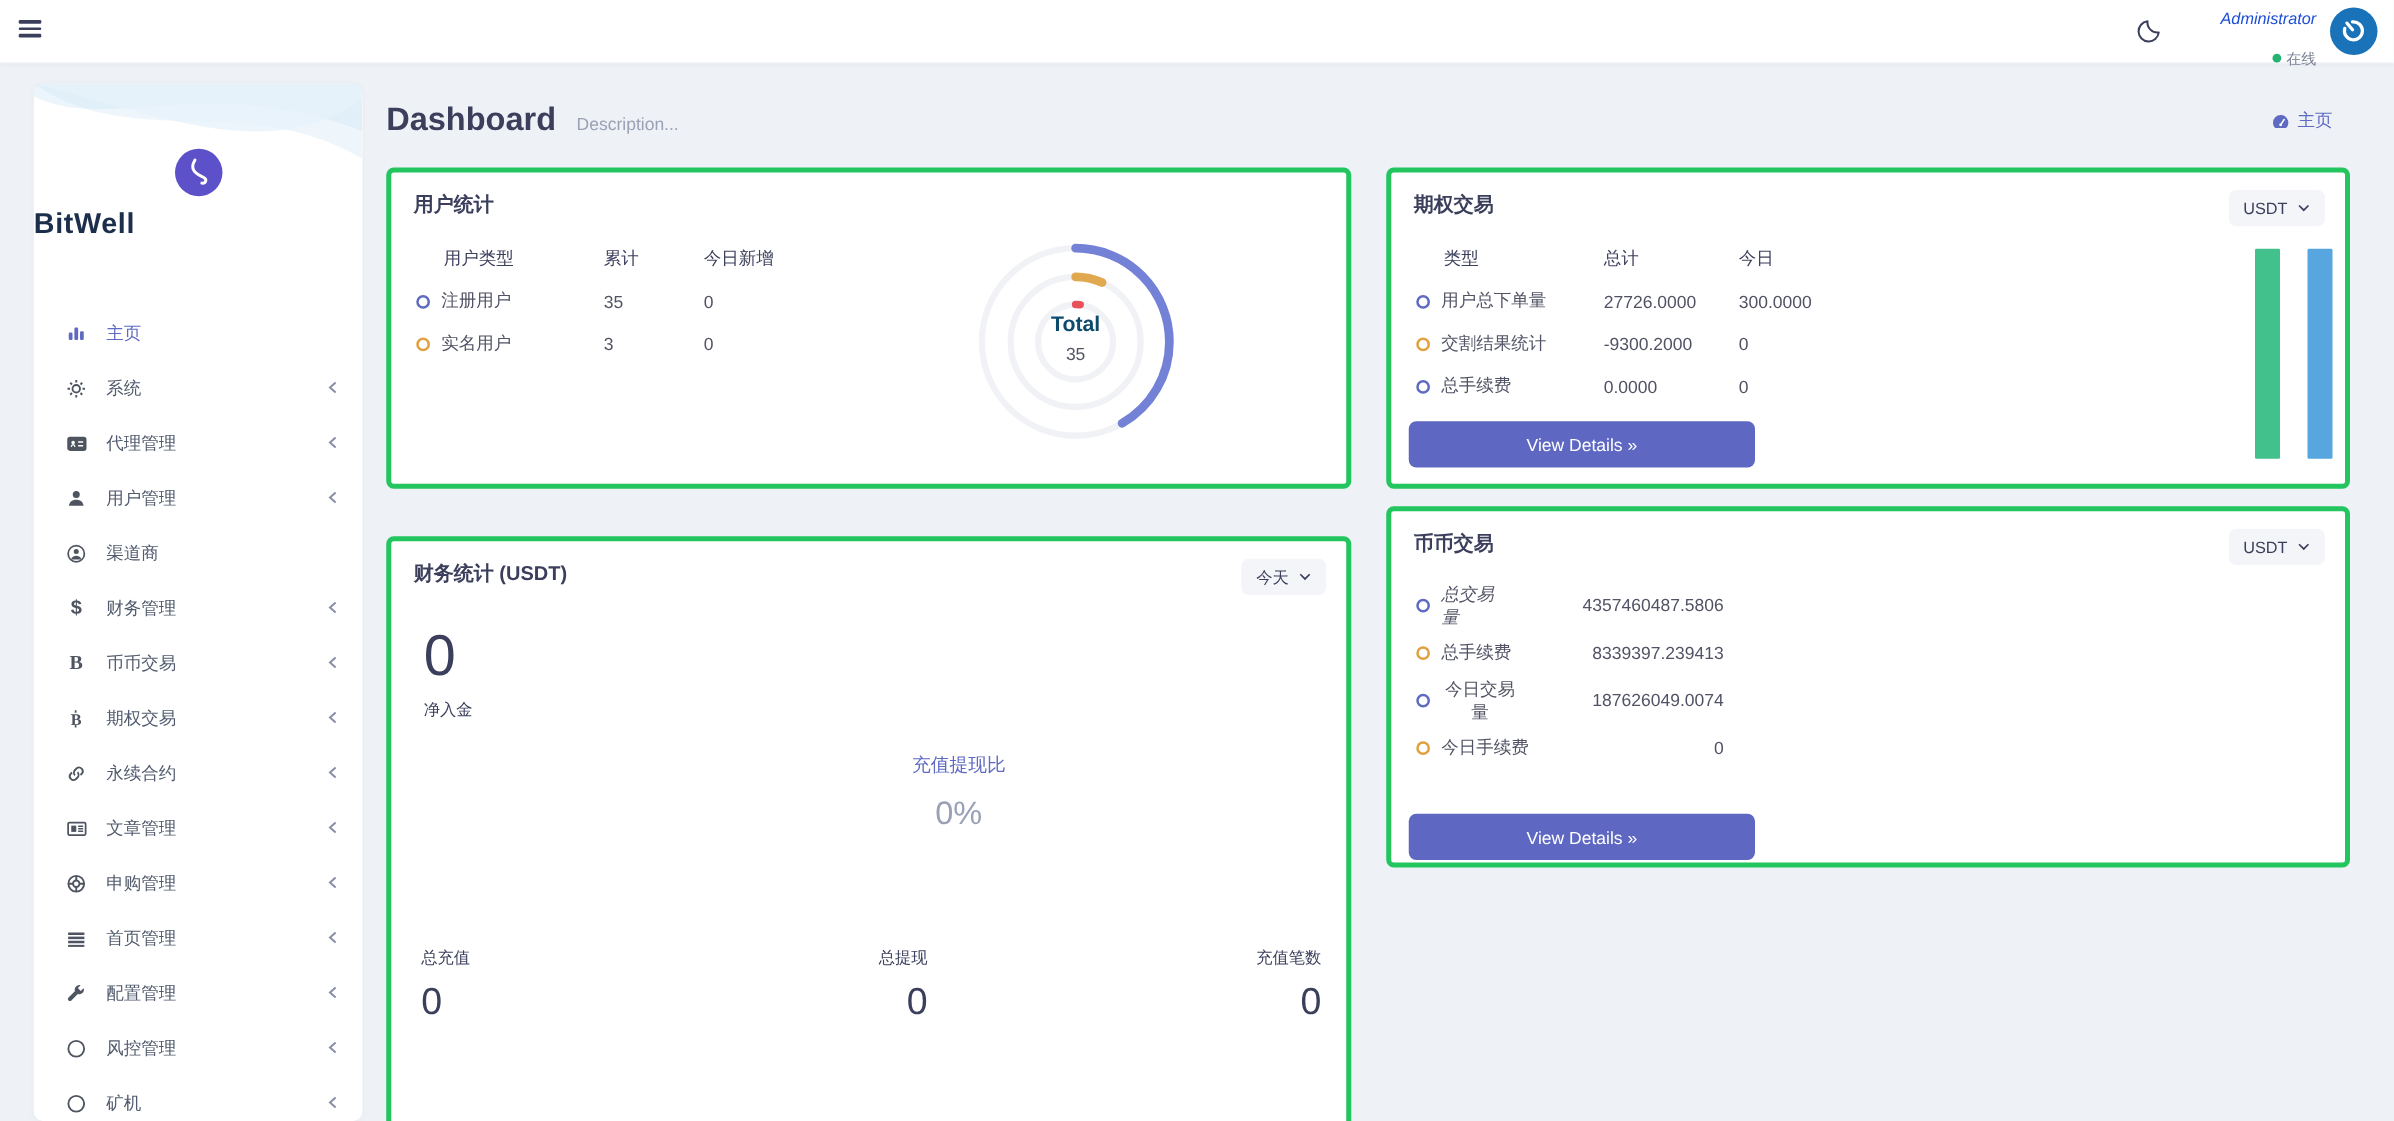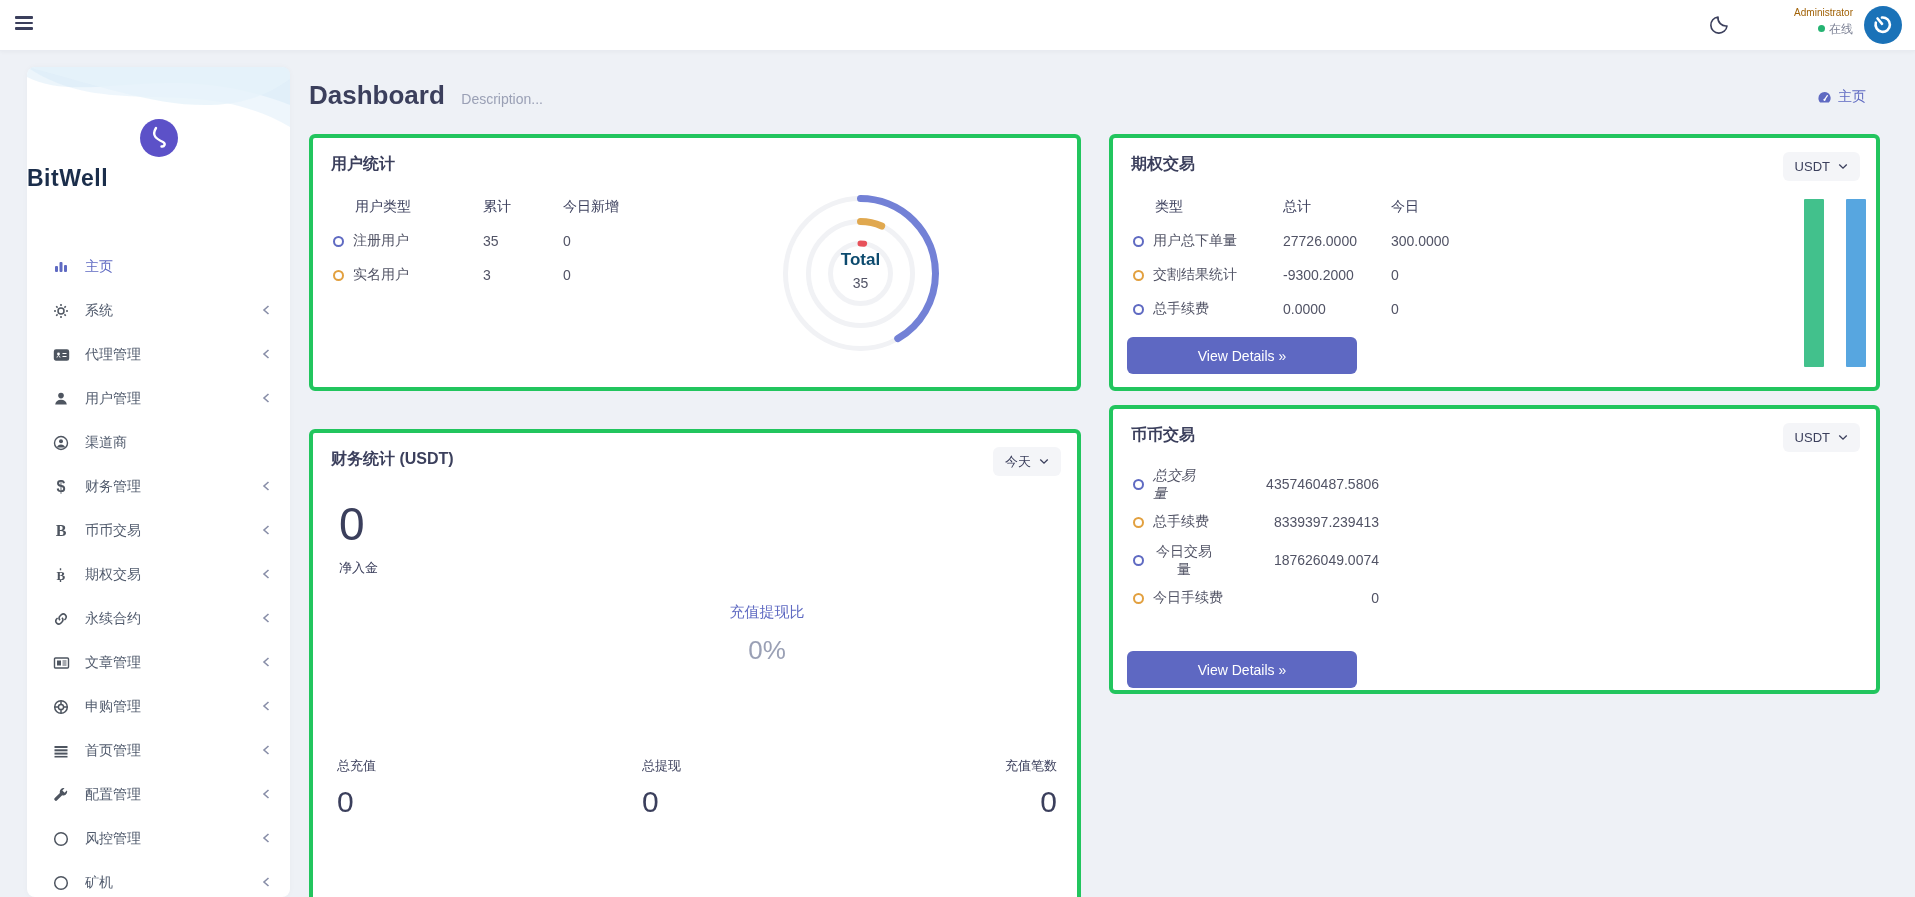--- a/index.html
+++ b/index.html
@@ -6,22 +6,22 @@
   html,body { width:1915px; height:897px; overflow:hidden;
     font-family:"Liberation Sans", sans-serif; background:#eef1f6; color:#3b3f5c; }
 
   
   .topbar { position:absolute; left:0; top:0; width:1915px; height:51px; background:#fff;
     border-bottom:1px solid #e8ebf1; box-shadow:0 1px 4px rgba(0,0,0,.04); z-index:10; }
   .burger { position:absolute; left:15px; top:16px; width:18px; height:18px; cursor:pointer; }
   .burger span { display:block; height:2.5px; background:#3b3f5c; margin-bottom:3px; border-radius:1px; }
   .moon { position:absolute; right:184px; top:13px; width:24px; height:24px; color:#3b3f5c; cursor:pointer; }
   .userblock { position:absolute; right:62px; top:7px; text-align:right; cursor:pointer; }
-  .username { font-size:10px; color:#a16207; }
-  .userstatus { font-size:12px; color:#7a7f93; margin-top:3px; }
+  .username { font-size:13px; color:#1d4ed8;font-style:italic; }
+  .userstatus { font-size:12px; color:#7a7f93; margin-top:17px; }
   .dot { display:inline-block; width:7px; height:7px; border-radius:50%; background:#25b372; margin-right:4px; vertical-align:1px; }
   .avatar { position:absolute; right:13px; top:6px; width:38px; height:38px; border-radius:50%;
     background:#1a72b8; display:flex; align-items:center; justify-content:center; cursor:pointer; }
 
   
   .sidebar { position:absolute; left:27px; top:67px; width:263px; height:830px; background:#fff;
     border-radius:8px; box-shadow:0 0 6px rgba(0,0,0,.03); overflow:hidden; }
   .side-waves { position:absolute; left:0; top:0; width:263px; height:96px; overflow:hidden; }
   .nav { position:absolute; left:0; top:178px; width:263px; }
   .logo-wrap { position:absolute; left:0; top:52px; width:263px; }
@@ -65,41 +65,41 @@
   .ring { width:11px; height:11px; border-radius:50%; border:2px solid #5f6ac2; flex:0 0 auto; }
   .ring.orange { border-color:#e2a03f; }
 
   
   .donut { position:absolute; left:460px; top:48px; width:175px; height:175px; }
   .donut-center { position:absolute; left:0; top:64px; width:175px; text-align:center; }
   .donut-center .t { font-size:17px; font-weight:700; color:#0c4a6e; }
   .donut-center .v { font-size:14px; color:#515365; margin-top:5px; }
 
   
-  .view-btn { position:absolute; left:14px; width:230px; height:37px; background:#5e68c2; color:#fff;
+  .view-btn { position:absolute; left:14px; width:277px; height:37px; background:#5e68c2; color:#fff;
     border:0; border-radius:6px; font-size:14px; cursor:pointer; font-family:inherit; }
   #card-opt .view-btn { top:199px; }
   #card-spot .view-btn { top:242px; }
   .bar-chart { position:absolute; right:10px; top:61px; display:flex; gap:22px; }
   .bar { width:20px; height:168px; border-radius:1px; }
   .bar.green { background:#42c18c; }
   .bar.blue  { background:#57a6e0; }
 
   
   .big-zero { position:absolute; left:26px; top:64px; font-size:46px; font-weight:400; color:#3b3f5c; }
   .net-label { position:absolute; left:26px; top:126px; font-size:13px; color:#3b3f5c; }
   .ratio-link { position:absolute; left:329px; top:170px; width:250px; text-align:center;
     font-size:15px; color:#5f6ac2; cursor:pointer; }
   .ratio-val { position:absolute; left:329px; top:202px; width:250px; text-align:center;
     font-size:26px; color:#9aa0b5; }
   .fin-stat { position:absolute; top:324px; }
   .fin-stat .lbl { font-size:13px; color:#3b3f5c; }
   .fin-stat .val { font-size:30px; color:#3b3f5c; margin-top:10px; }
   .fs-left { left:24px; }
-  .fs-mid { left:329px; width:100px; text-align:left; }
+  .fs-mid { left:329px; width:100px; text-align:right; }
   .fs-right { right:20px; text-align:right; }
 
   
   .spot-list { position:absolute; left:20px; top:54px; width:246px; font-size:14px; color:#515365; }
   .spot-row { display:flex; align-items:center; min-height:34px; padding:3px 0; }
   .spot-row .lbl { margin-left:9px; }
   .spot-row.wrap3 .lbl { width:50px; text-align:left; line-height:18px;font-style:italic; }
   .spot-row.wrap4 .lbl { width:62px; text-align:center; line-height:18px; }
   .spot-row .val { flex:1; text-align:right; }
 

